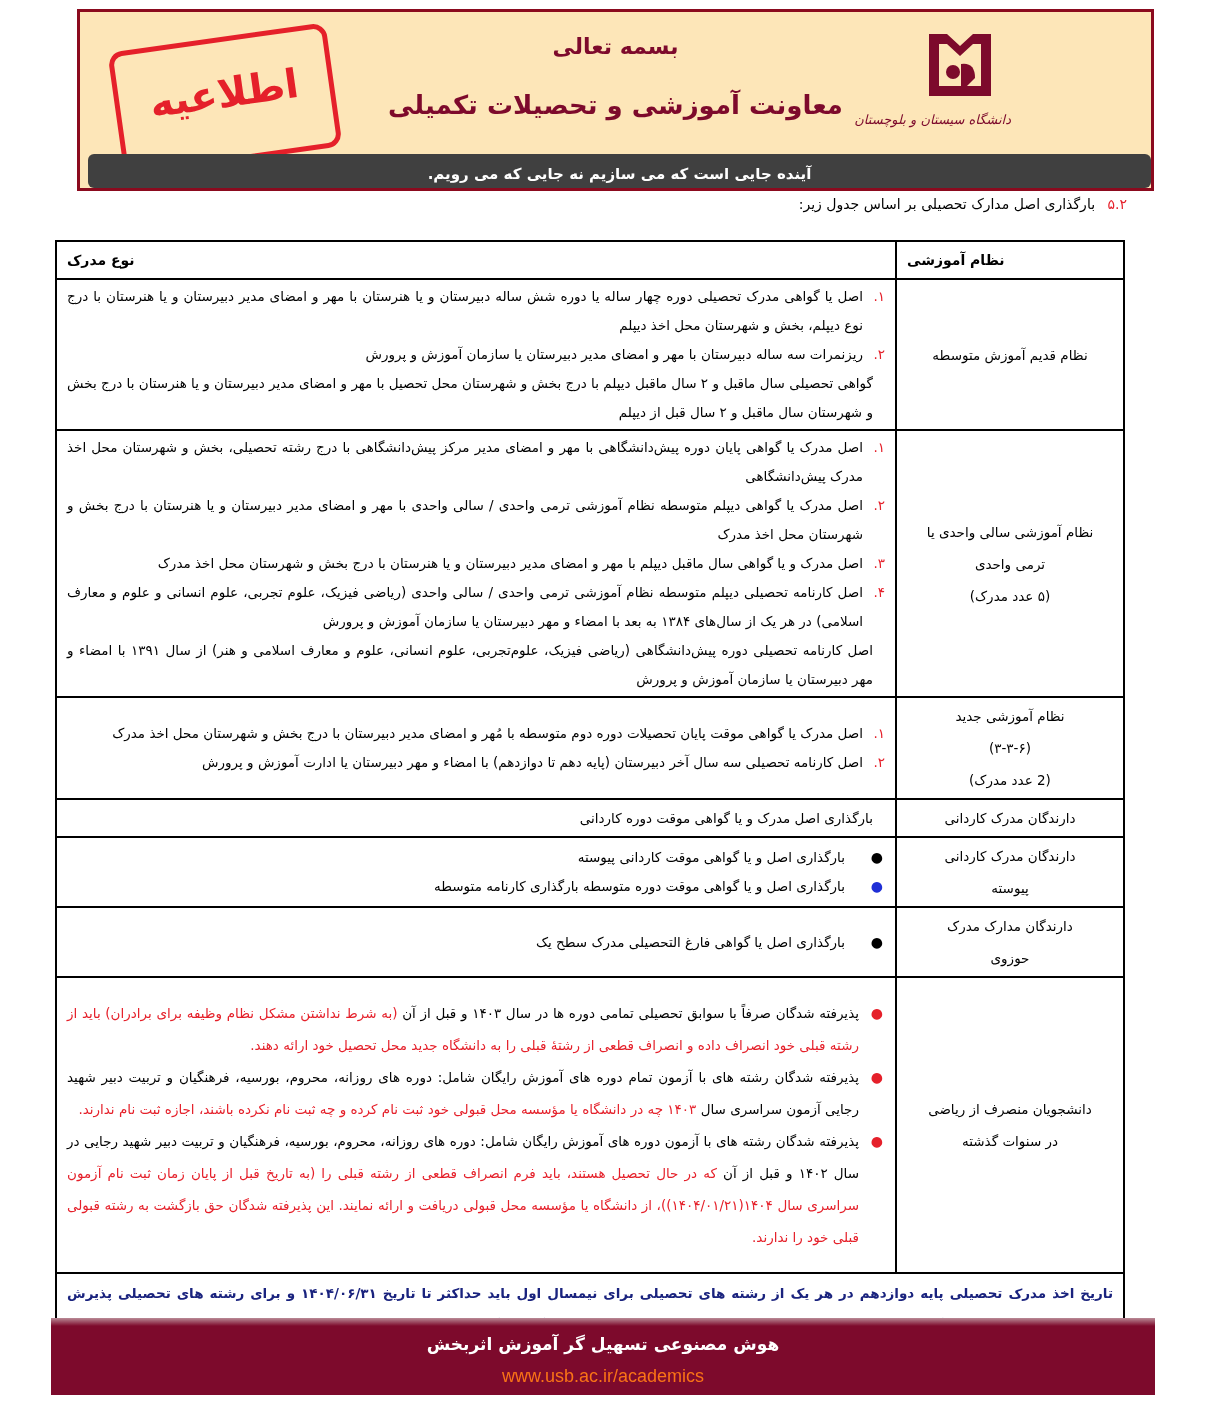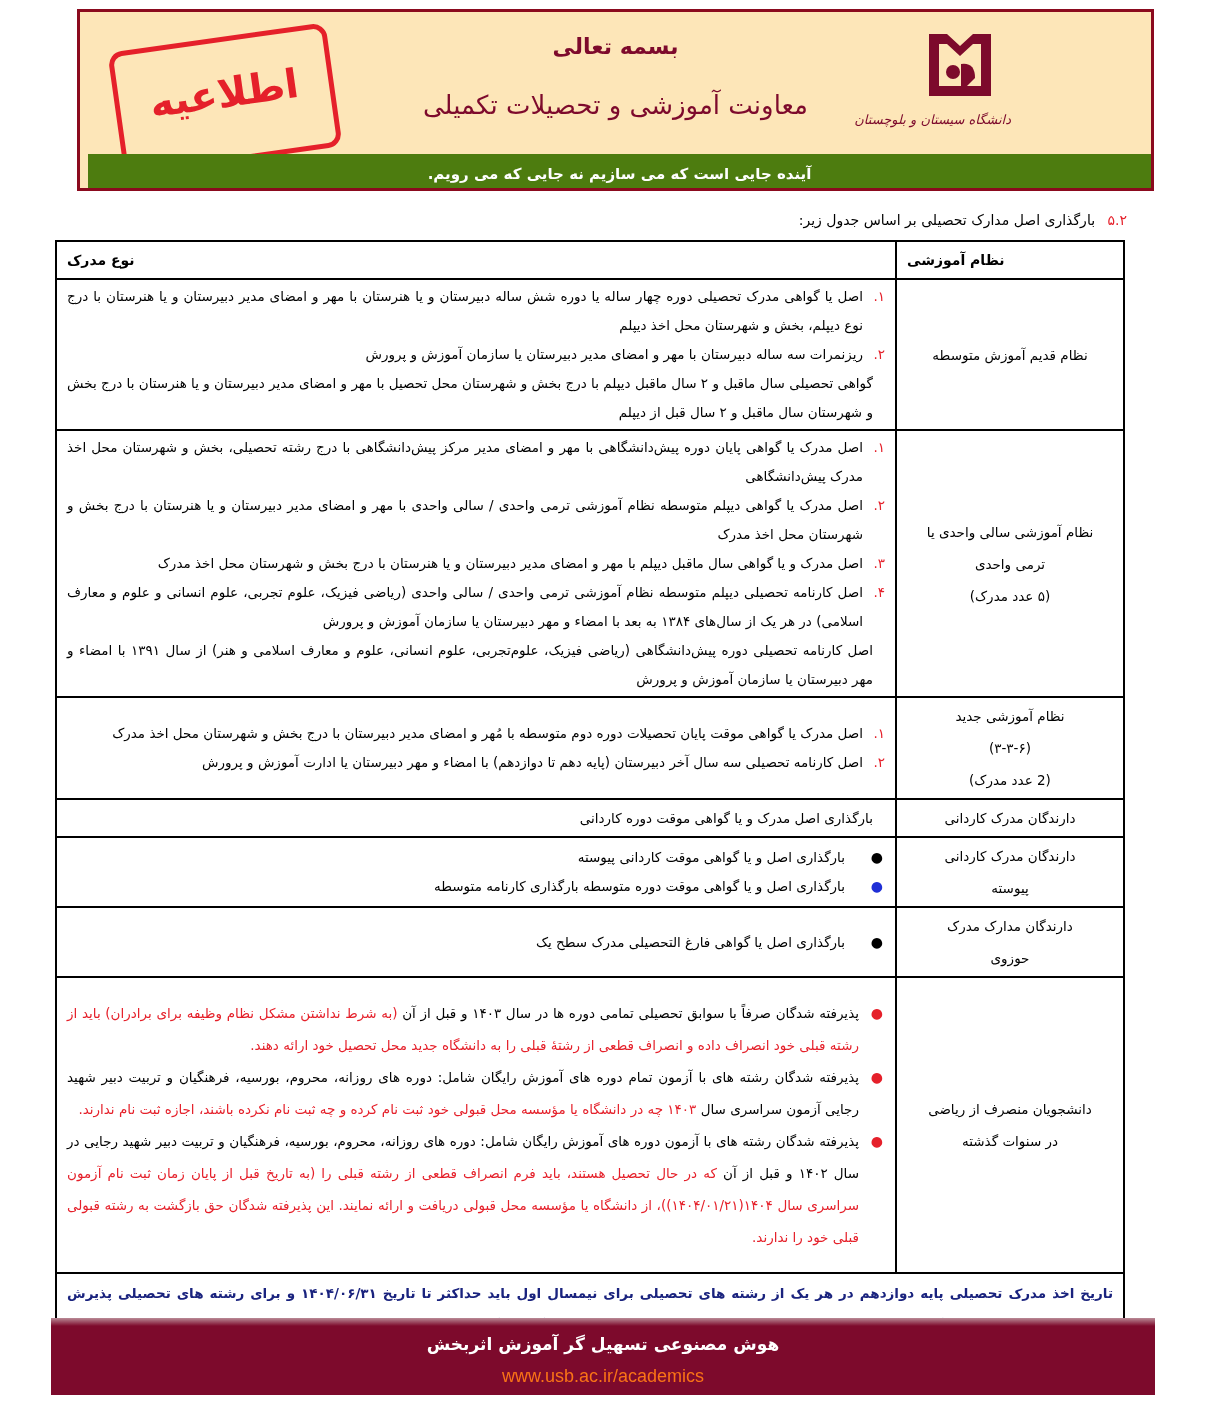--- a/index.html
+++ b/index.html
@@ -2,37 +2,37 @@
 <html><head>
 <meta charset="utf-8">
 <style>
   html, body { margin: 0; padding: 0; background: #ffffff; }
   body { width: 1207px; height: 1408px; position: relative; overflow: hidden;
          font-family: "DejaVu Sans", sans-serif; color: #000; }
 
   
   .banner { position: absolute; left: 77px; top: 9px; width: 1077px; height: 182px;
             background: #fde6b8; border: 3px solid #8b0a1e; box-sizing: border-box; }
-  .banner-strip { position: absolute; left: 8px; right: 0; bottom: 0; height: 34px; background: #4d7c0f; }
+  .banner-strip { position: absolute; left: 8px; right: 0; bottom: 0; height: 34px; background: #404040; border-radius: 6px; }
   .banner-slogan { position: absolute; left: 0; right: 0; bottom: 5px; text-align: center;
                    color: #ffffff; font-weight: bold; font-size: 15px; direction: rtl; }
   .banner-basmala { position: absolute; left: 0; right: 0; top: 22px; text-align: center;
                     color: #7d0a2c; font-weight: bold; font-size: 22px; direction: rtl; }
   .banner-title { position: absolute; left: 0; right: 0; top: 78px; text-align: center;
-                  color: #7d0a2c; font-weight: normal; font-size: 26px; direction: rtl; }
+                  color: #7d0a2c; font-weight: bold; font-size: 26px; direction: rtl; }
   .stamp { position: absolute; left: 35px; top: 25px; width: 220px; height: 125px;
            border: 5px solid #e5202a; border-radius: 14px; transform: rotate(-8deg); box-sizing: border-box; }
   .stamp-text { position: absolute; left: 0; right: 0; top: 28px; text-align: center; color: #e5202a;
                 font-weight: bold; font-size: 40px; direction: rtl; }
   .logo { position: absolute; right: 156px; top: 18px; width: 70px; height: 70px; }
   .logo-caption { position: absolute; right: 140px; top: 100px; color: #7d0a2c; font-size: 13px;
                   font-family: "DejaVu Serif", serif; font-style: italic; direction: rtl; }
 
   
-  .section-heading { position: absolute; right: 80px; top: 212px; direction: rtl; font-size: 14px; text-align: center; }
+  .section-heading { position: absolute; right: 80px; top: 196px; direction: rtl; font-size: 14px; text-align: center; }
   .section-num { color: #e5202a; margin-left: 8px; }
 
   
   .doc-table { position: absolute; left: 55px; top: 240px; width: 1070px;
                border-collapse: collapse; direction: rtl; font-size: 13.5px; line-height: 29px; }
   .doc-table td, .doc-table th { border: 2px solid #000; vertical-align: middle; padding: 2px 10px; }
   .doc-table th { font-weight: bold; font-size: 14px; text-align: left; height: 28px; }
   .col-system { width: 206px; text-align: center; line-height: 32px; }
   .doc-table td.docs { text-align: justify; }
   .ol { margin: 0; padding: 0; list-style: none; }

